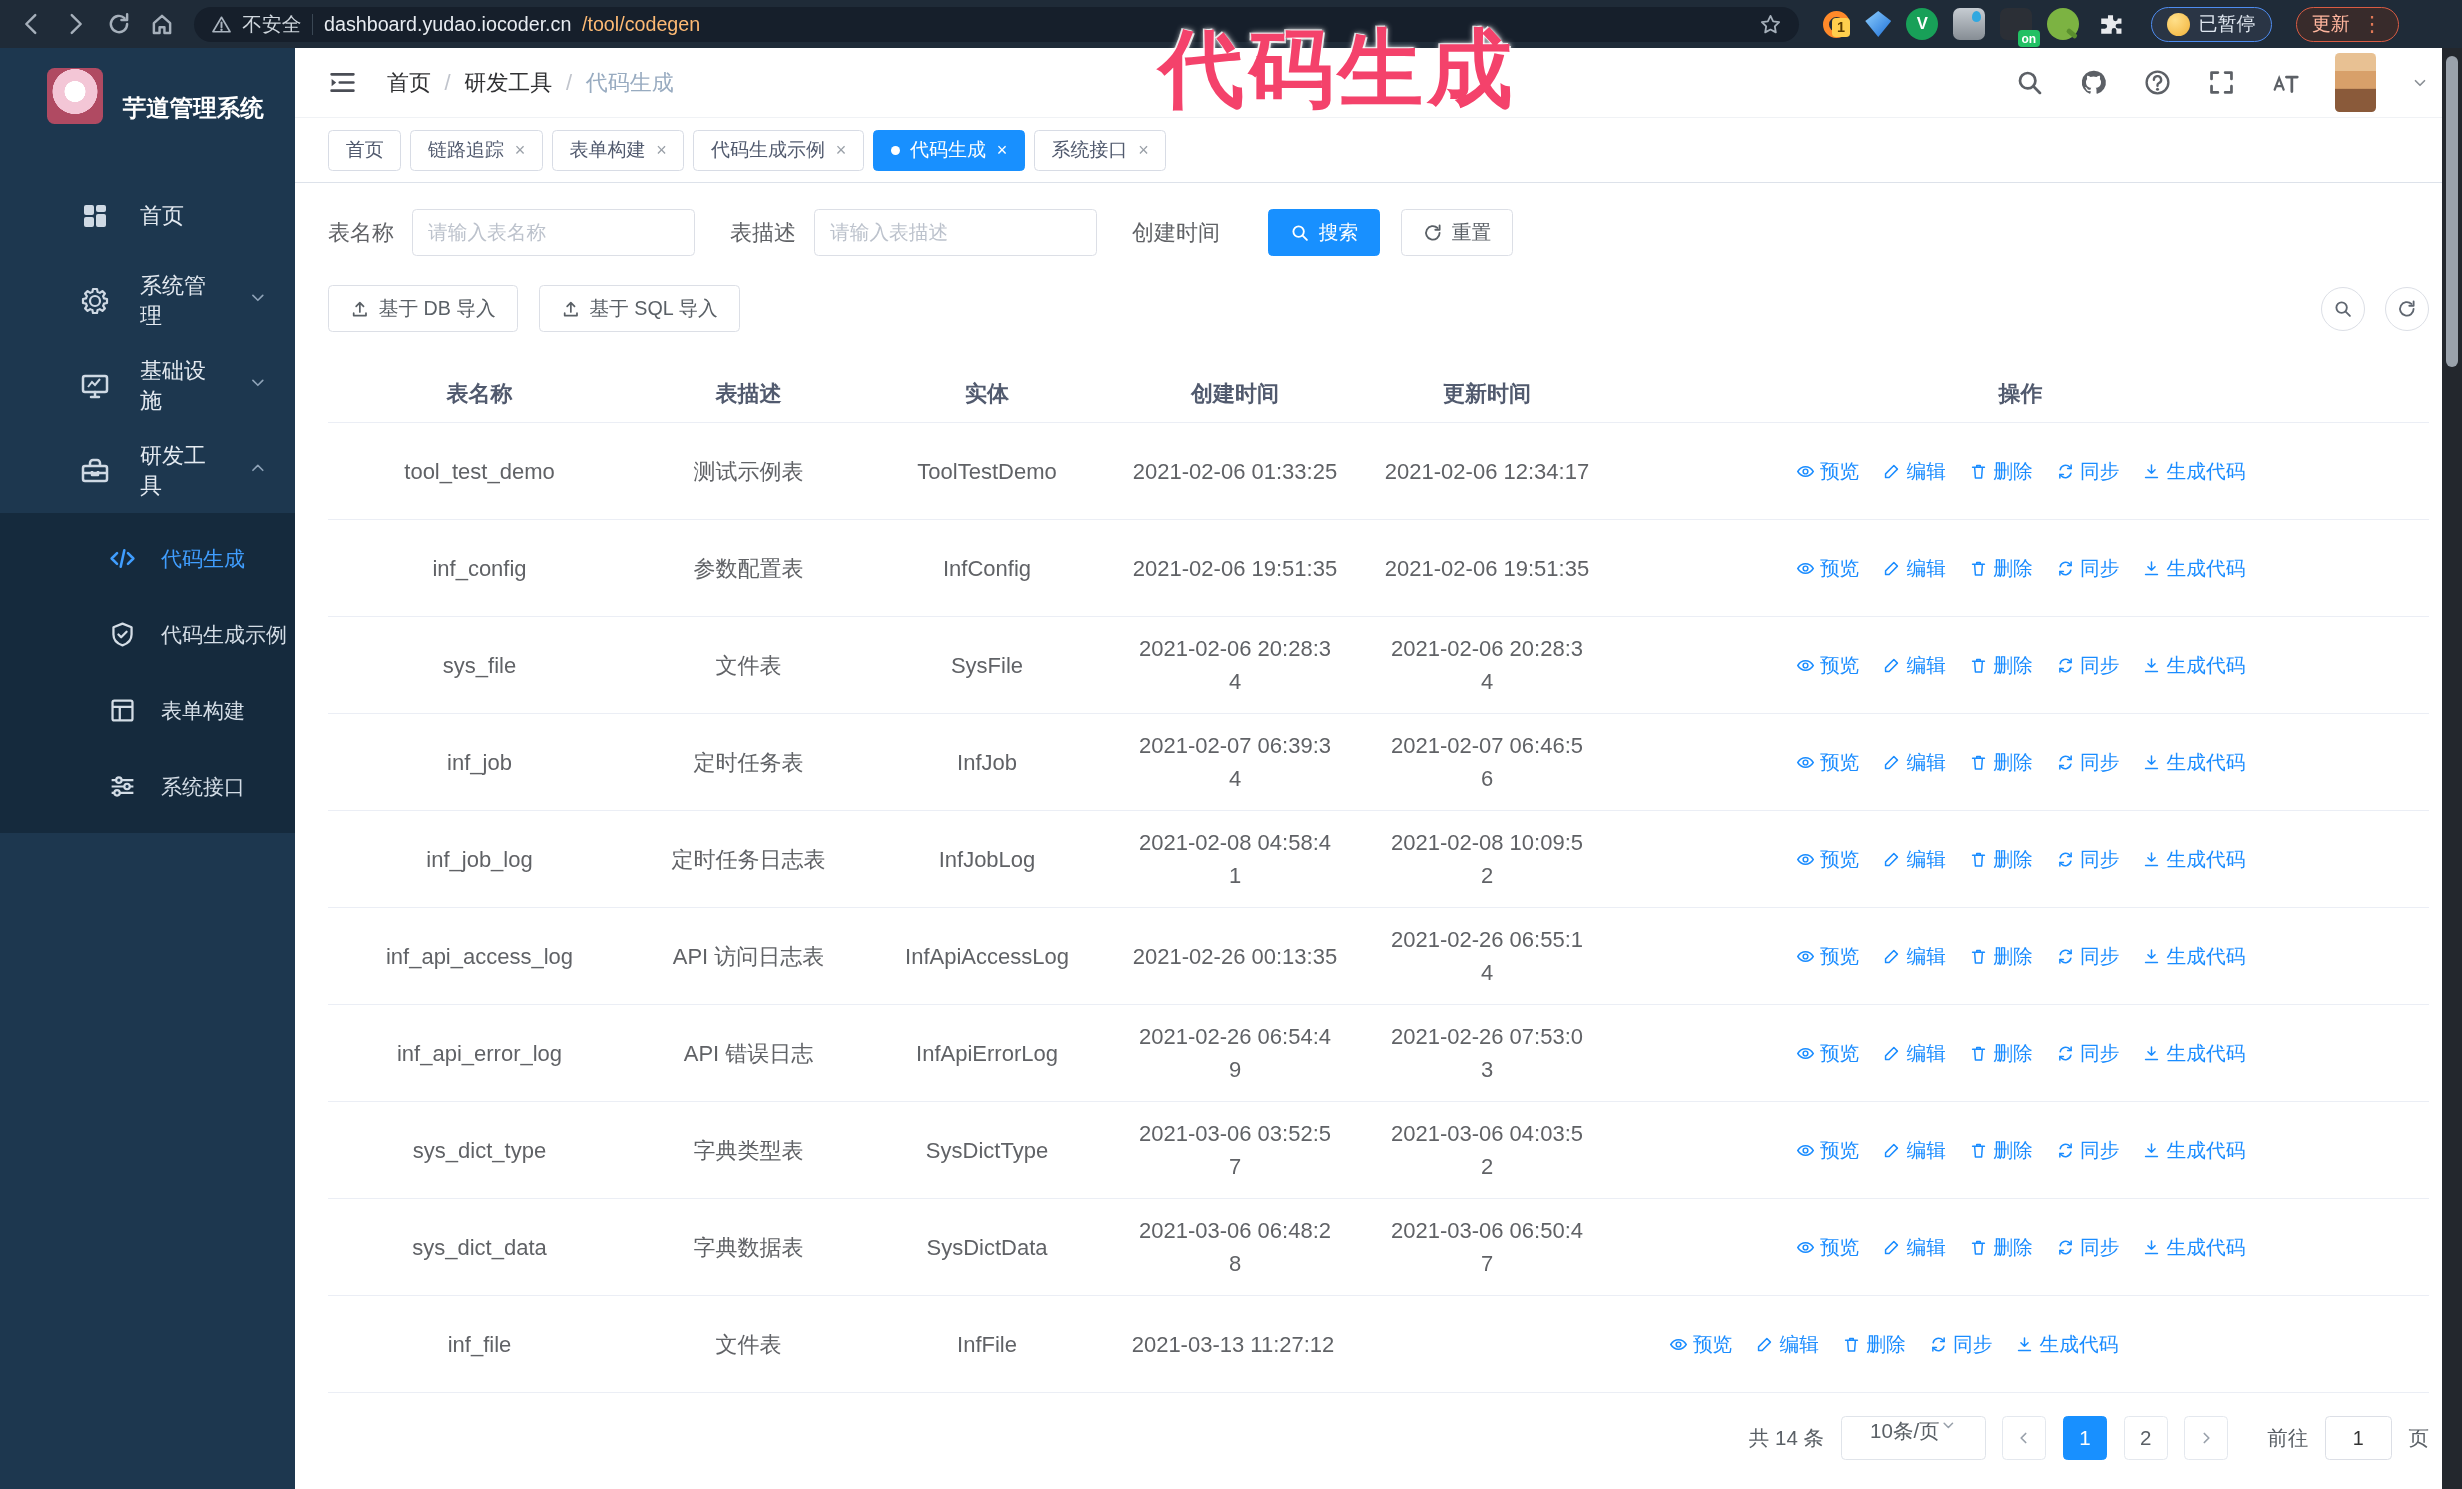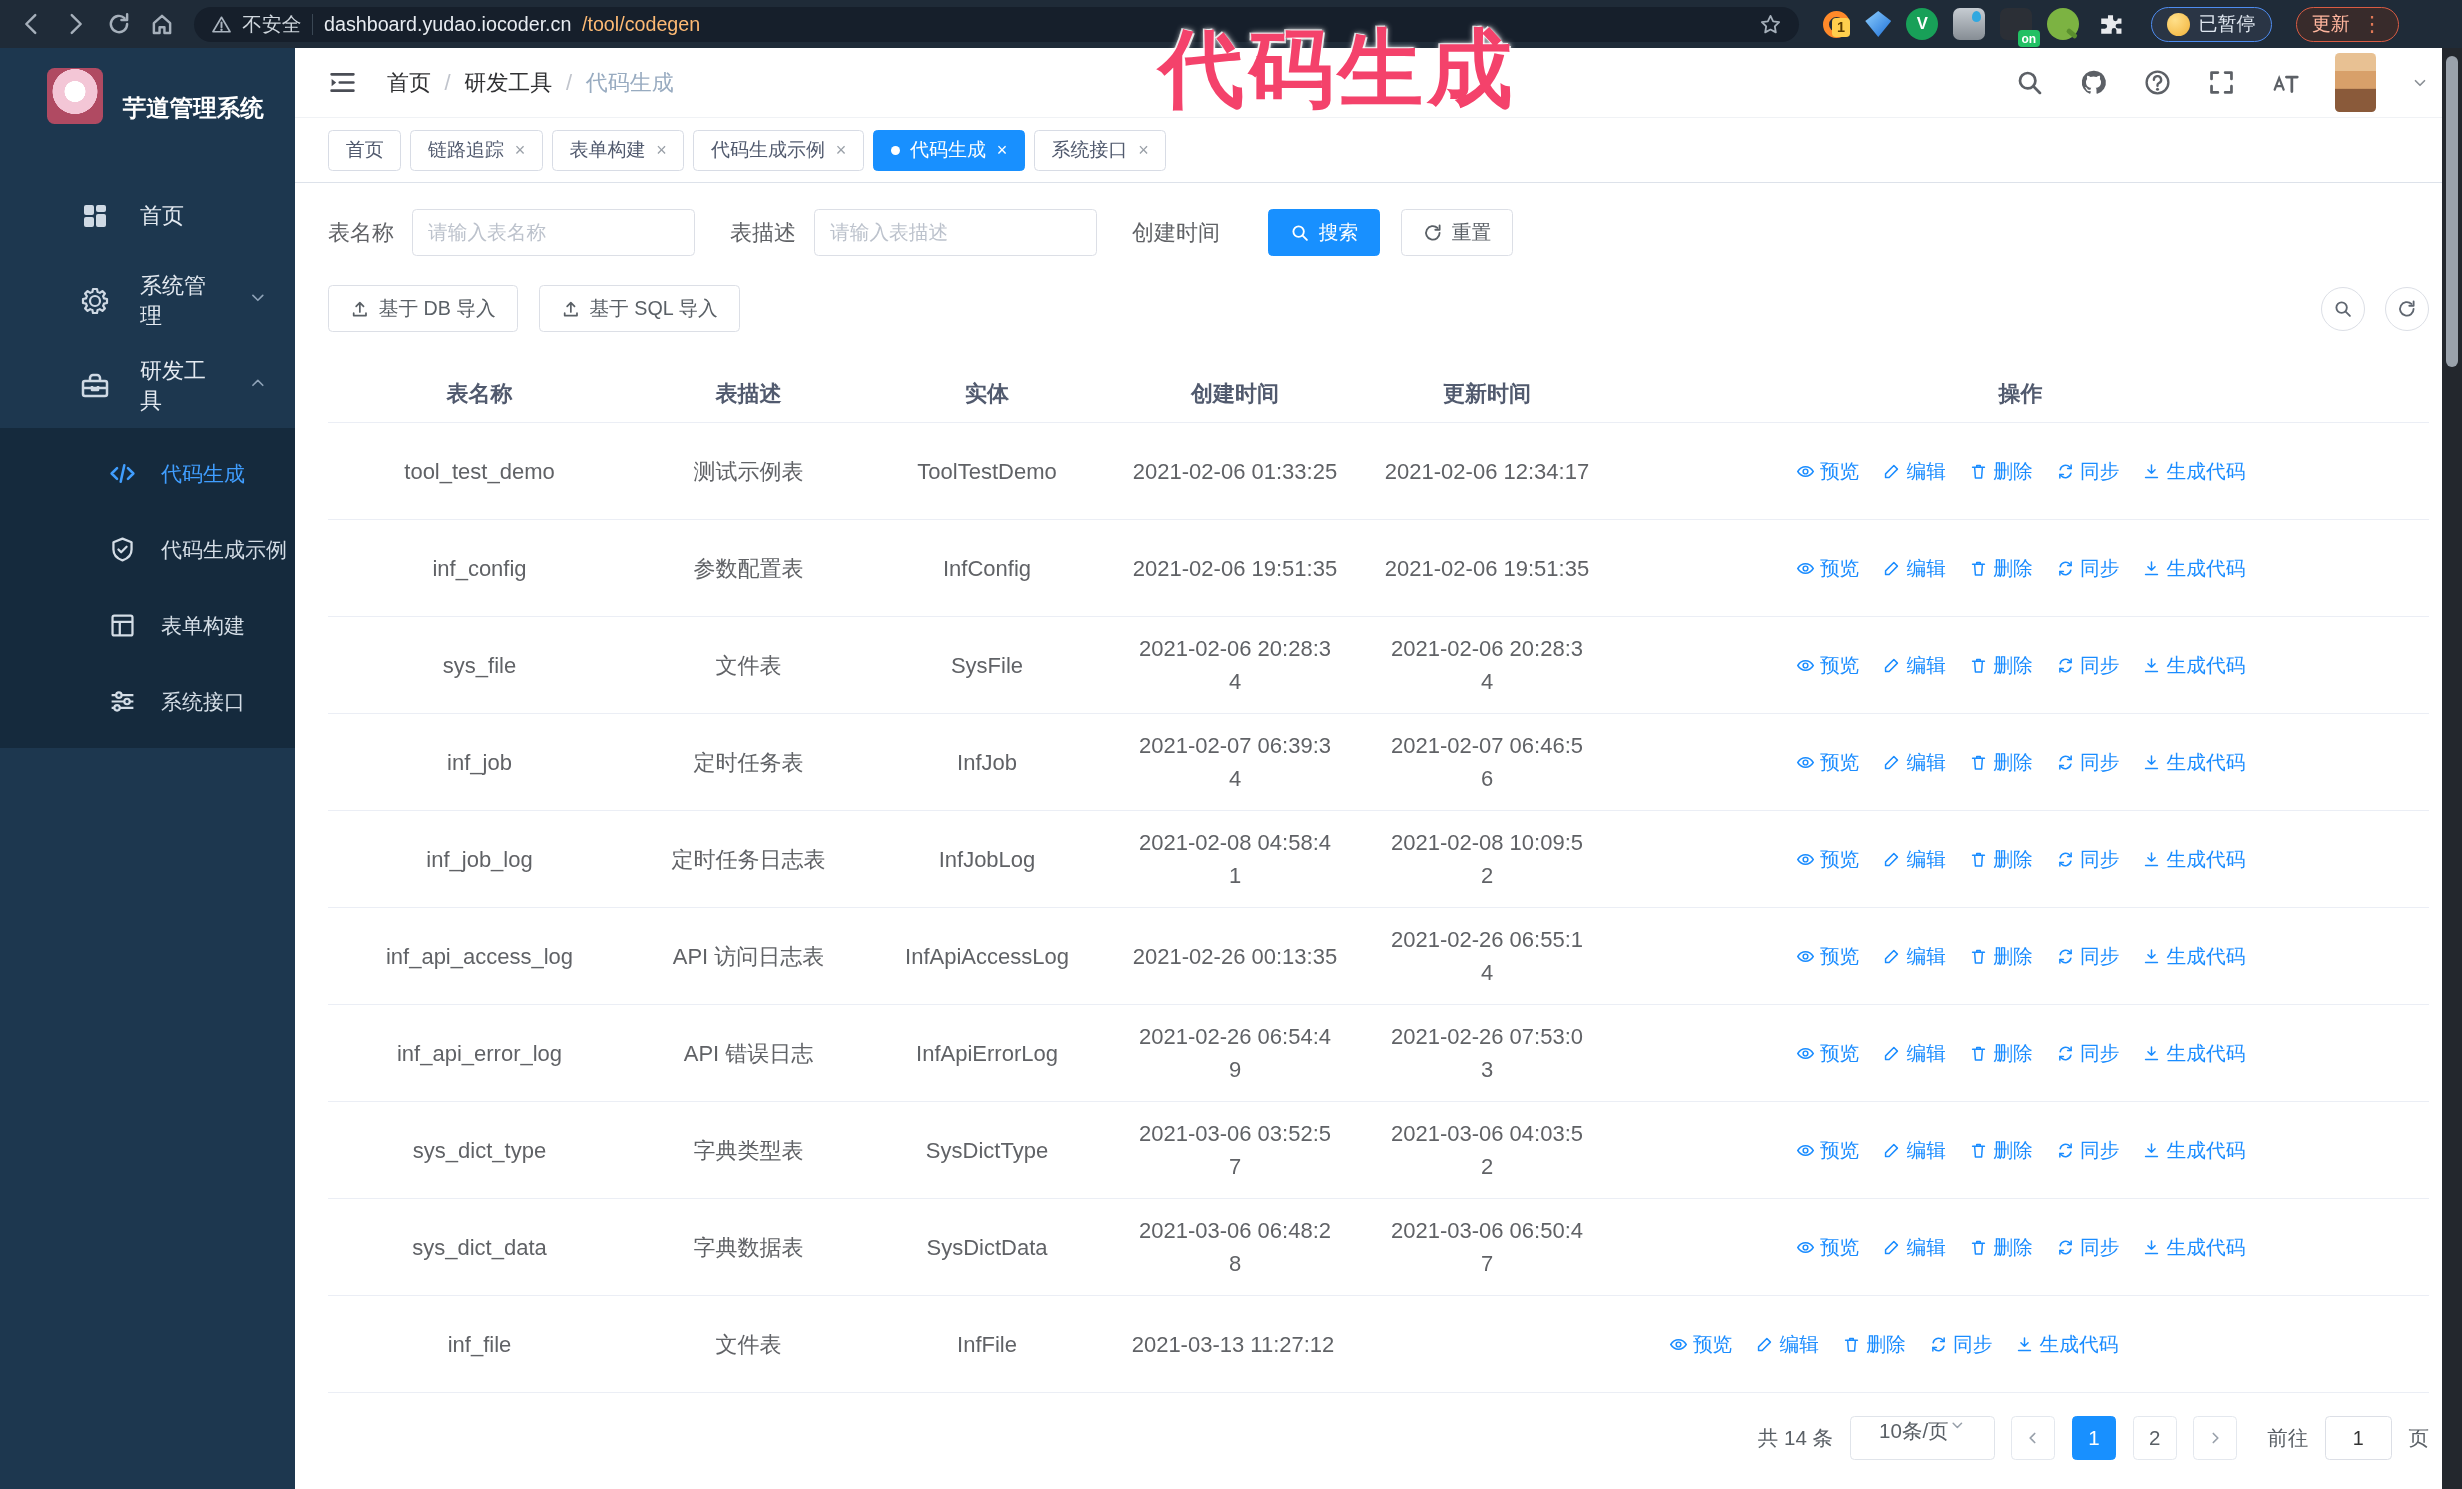--- a/index.html
+++ b/index.html
@@ -218,20 +218,33 @@
             </svg>
           </span>
     <span>系统管理</span>
           <span class="chev"><svg viewBox="0 0 32 32" fill="none">
               <path d="m8 12 8 8 8-8" stroke="currentColor" stroke-width="2.6" stroke-linecap="round" stroke-linejoin="round"></path>
             </svg></span>
         </div>
         <div class="menu-item">
           <span style="display:flex">
             <svg viewBox="0 0 32 32" fill="none">
+              <rect x="4" y="6" width="24" height="16" rx="2" stroke="currentColor" stroke-width="2.5"></rect>
+              <path d="M12 27h8M16 22v5" stroke="currentColor" stroke-width="2.5" stroke-linecap="round"></path>
+              <path d="m9 17 4-5 3 3 5-6" stroke="currentColor" stroke-width="2"></path>
+            </svg>
+          </span>
+    <span>基础设施</span>
+          <span class="chev"><svg viewBox="0 0 32 32" fill="none">
+              <path d="m8 12 8 8 8-8" stroke="currentColor" stroke-width="2.6" stroke-linecap="round" stroke-linejoin="round"></path>
+            </svg></span>
+        </div>
+        <div class="menu-item">
+          <span style="display:flex">
+            <svg viewBox="0 0 32 32" fill="none">
               <rect x="4" y="11" width="24" height="15" rx="2" stroke="currentColor" stroke-width="2.5"></rect>
               <path d="M11 11V8a3 3 0 0 1 3-3h4a3 3 0 0 1 3 3v3M4 18h24M13 16v4h6v-4" stroke="currentColor" stroke-width="2.5" stroke-linejoin="round"></path>
             </svg>
           </span>
     <span>研发工具</span>
           <span class="chev"><svg viewBox="0 0 32 32" fill="none">
               <path d="m8 20 8-8 8 8" stroke="currentColor" stroke-width="2.6" stroke-linecap="round" stroke-linejoin="round"></path>
             </svg></span>
         </div>
       </div>
@@ -1010,21 +1023,21 @@
           </span>
         <span id="pages" style="display: inline-flex; gap: 16.7px;">
             <span class="pbtn active">1</span>
             <span class="pbtn">2</span>
           </span>
         <span class="pbtn">
             <svg viewBox="0 0 32 32" fill="none">
               <path d="m13 8 8 8-8 8" stroke="currentColor" stroke-width="3" stroke-linecap="round" stroke-linejoin="round"></path>
             </svg>
           </span>
-        <span style="margin-left:13px">前往</span>
+        <span style="margin-left:22px">前往</span>
         <input class="goto-input" value="1" style="">
         <span>页</span>
       </div>
     </div>
   </div>
 </div>
 
 <div class="annotation">代码生成</div>
 
 <div class="scrollbar">

